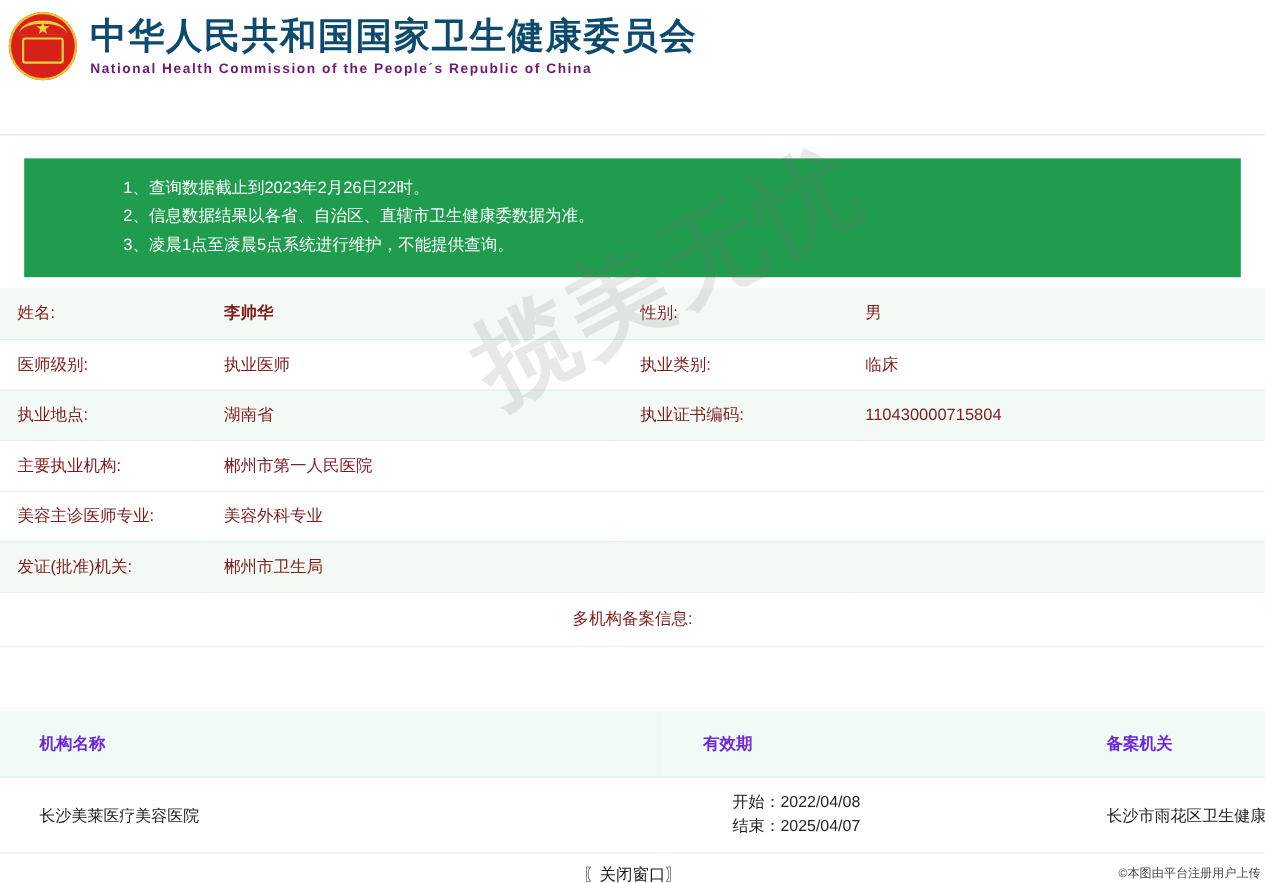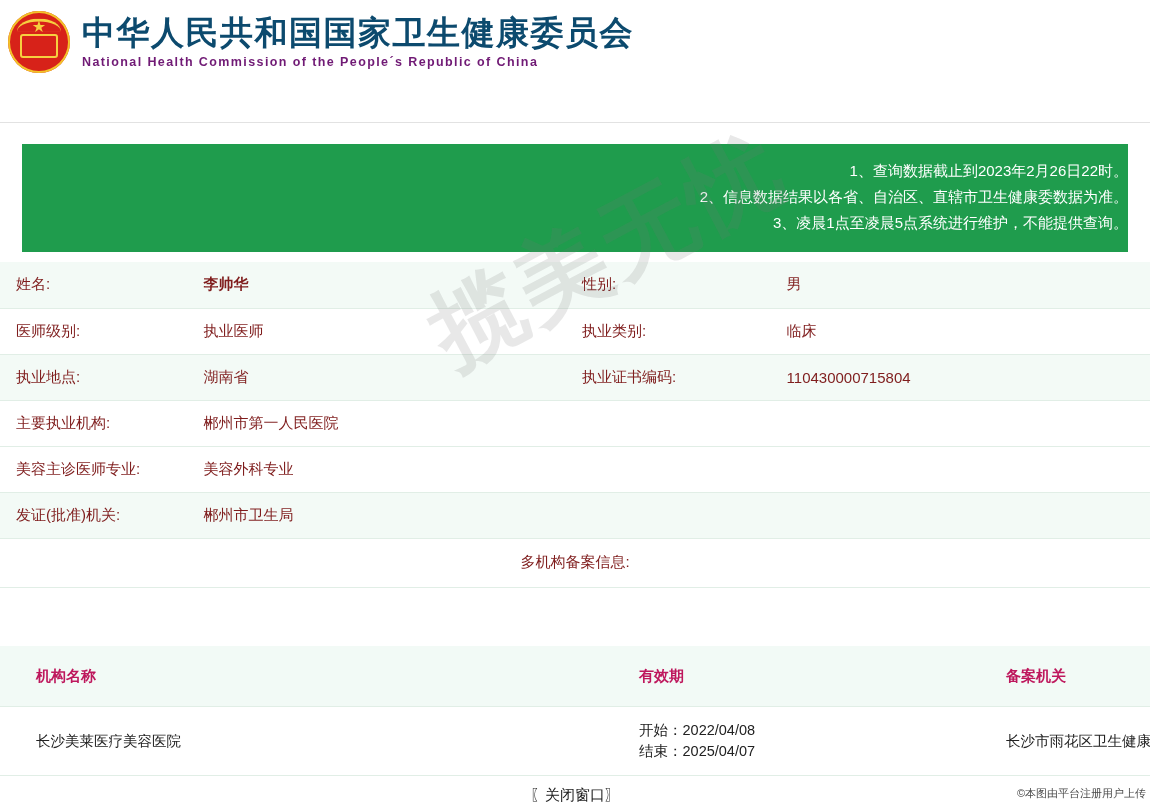--- a/index.html
+++ b/index.html
@@ -99,23 +99,22 @@
     top: 144px;
     width: 1106px;
     background: #1f9c4d;
     color: #ffffff;
     padding: 14px 0 16px 0;
     box-sizing: border-box;
   }
   .notice-line {
     font-size: 15px;
     line-height: 26px;
-    padding-left: 64px;
-    white-space: nowrap;
-    text-align: right;
+    padding-left: 90px;
+    white-space: nowrap;
   }
 
   
   .info-table {
     position: absolute;
     left: 0;
     top: 262px;
     width: 1150px;
     border-collapse: collapse;
     table-layout: fixed;
@@ -153,38 +152,38 @@
     width: 1150px;
     border-collapse: collapse;
     table-layout: fixed;
     z-index: 2;
   }
   .org-table th {
     height: 58px;
     background: #f2faf6;
     font-size: 15px;
     font-weight: bold;
-    color: #be185d;
+    color: #6d28d9;
     text-align: left;
     padding-left: 36px;
     border-bottom: 1px solid #e1eee6;
   }
   .org-table td {
     height: 66px;
     font-size: 14.5px;
     color: #222222;
     text-align: left;
     padding-left: 36px;
     vertical-align: middle;
     border-bottom: 1px solid #e1eee6;
   }
   .org-c1 { width: 566px; }
   .org-c2 { width: 330px; }
   .org-c3 { width: 254px; }
-  .date-line { line-height: 21px; white-space: nowrap; }
+  .date-line { line-height: 21px; white-space: nowrap; margin-left: 27px; }
 
   
   .close-link {
     position: absolute;
     left: 0;
     top: 786px;
     width: 1150px;
     text-align: center;
     font-size: 15px;
     color: #1a1a1a;

